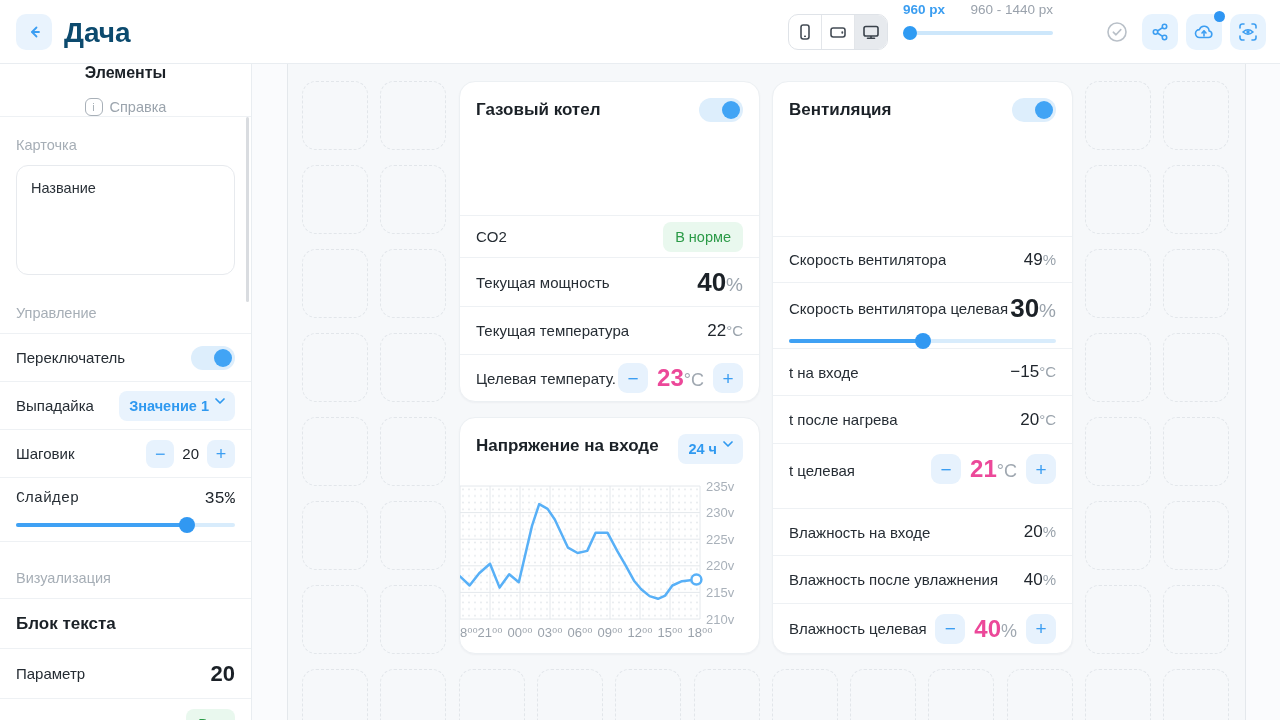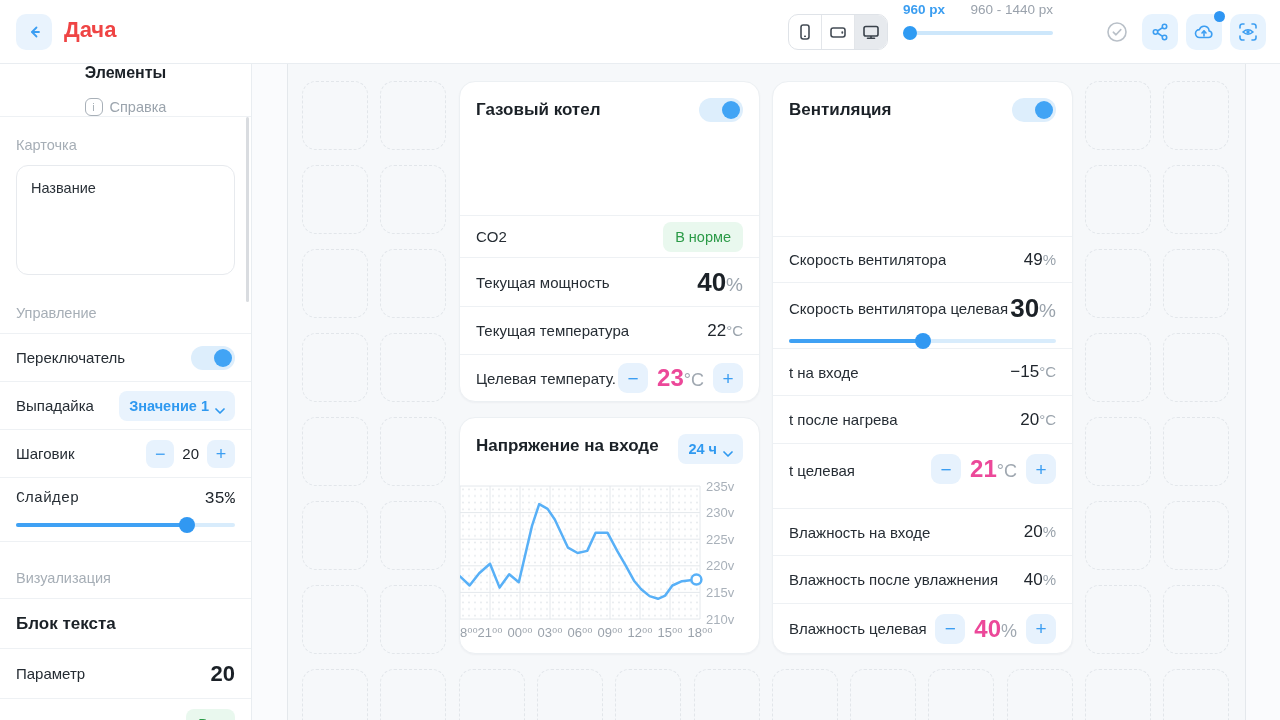--- a/index.html
+++ b/index.html
@@ -4,21 +4,21 @@
 <style>
   * { margin:0; padding:0; box-sizing:border-box; }
   html,body { width:1280px; height:720px; overflow:hidden; }
   body { font-family:"Liberation Sans","DejaVu Sans",sans-serif; background:#fafbfd; color:#1b2127; position:relative; }
 
   
   .header { position:absolute; left:0; top:0; width:1280px; height:64px; background:#fff;
             border-bottom:1px solid #e9edf1; z-index:20; }
   .back-btn { position:absolute; left:16px; top:14px; width:36px; height:36px; border-radius:10px;
               background:#e9f3fd; display:flex; align-items:center; justify-content:center; cursor:pointer; }
-  .app-title { position:absolute; left:64px; top:17px; font-size:22px; font-weight:700; color:#ef4444; }
+  .app-title { position:absolute; left:64px; top:17px; font-size:28px; font-weight:700; color:#0c4a6e; }
 
   .seg { position:absolute; left:788px; top:14px; width:100px; height:36px; background:#fff;
          border:1px solid #dfe3e8; border-radius:10px; display:flex; overflow:hidden; }
   .seg-item { flex:1; display:flex; align-items:center; justify-content:center; cursor:pointer; }
   .seg-item + .seg-item { border-left:1px solid #e3e6ea; }
   .seg-item.active { background:#e7eaee; }
 
   .width-ctl { position:absolute; left:903px; top:2px; width:150px; }
   .width-ctl-labels { display:flex; justify-content:space-between; align-items:baseline; }
   .width-current { font-size:13.5px; color:#3b9ef1; font-weight:600; }
@@ -52,21 +52,21 @@
   .sb-row-slider .line1 { display:flex; justify-content:space-between; align-items:center; }
   .sb-gap { height:8px; }
   .big-num { font-size:22px; font-weight:600; color:#1b2127; }
   .bold-row { font-size:17px; font-weight:700; color:#1b2127; }
   .sb-scroll-thumb { position:absolute; right:2px; top:53px; width:3px; height:185px;
                      border-radius:2px; background:#d9dce0; }
 
   
   .toggle { width:44px; height:24px; border-radius:12px; background:#ddeefc; position:relative; cursor:pointer; flex-shrink:0; }
   .toggle .knob { position:absolute; right:3px; top:3px; width:18px; height:18px; border-radius:50%; background:#41a4f5; }
-  .chip { display:inline-flex; align-items:flex-end; gap:6px; background:#e9f3fd; color:#2f99f0;
+  .chip { display:inline-flex; align-items:flex-start; gap:6px; background:#e9f3fd; color:#2f99f0;
           font-size:14.5px; font-weight:600; border-radius:8px; padding:7px 10px; cursor:pointer; }
   .stepper { display:flex; align-items:center; gap:8px; }
   .step-btn { width:28px; height:28px; border-radius:8px; background:#e7f2fd; color:#3c9ef2; font-size:18px;
               display:flex; align-items:center; justify-content:center; cursor:pointer; line-height:1; }
   .stepper .val { font-size:15px; color:#1b2127; }
   .slider { position:relative; height:16px; margin-top:9px; }
   .slider .track { position:absolute; left:0; right:0; top:6px; height:4px; border-radius:2px; background:#d8ecfc; }
   .slider .fill { position:absolute; left:0; top:6px; height:4px; border-radius:2px; background:#3fa1f4; }
   .slider .thumb { position:absolute; top:0; width:16px; height:16px; border-radius:50%; background:#3198f2; }
   .badge-green { background:#e9f8ee; color:#2b9a47; border-radius:8px; padding:7px 12px; font-size:14.5px; }

